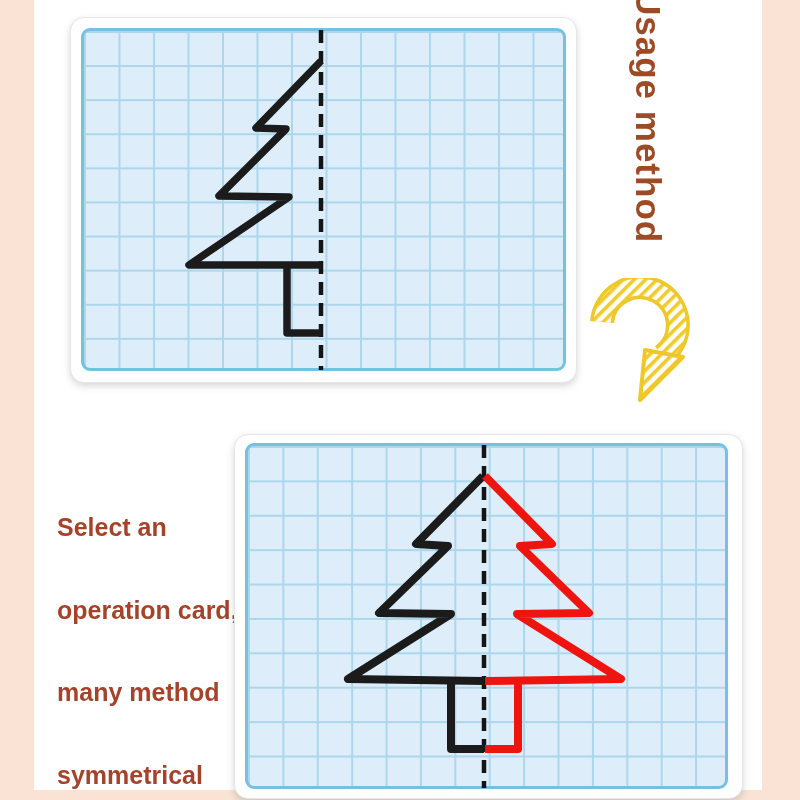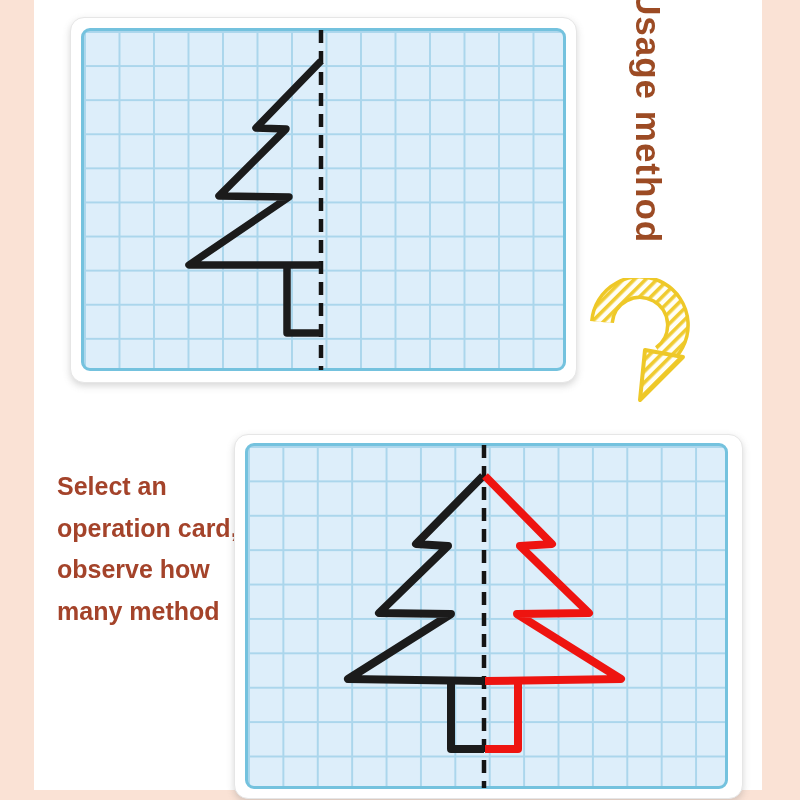--- a/index.html
+++ b/index.html
@@ -56,21 +56,21 @@
 
   
   #instruction{
     position:absolute;
     left:57px;top:466px;
     width:185px;
     color:#a4432a;
     font-size:25px;
     font-weight:bold;
   }
-  #instruction .line{height:41.5px;line-height:41.5px;white-space:nowrap;}
+  #instruction .line{height:41.5px;line-height:41.5px;white-space:nowrap;margin-top:41px;}
 
   #arrow-box{position:absolute;left:588px;top:278px;width:110px;height:130px;}
 </style>
 </head>
 <body>
 
 <div id="page">
 
   <div id="strip-left" class="strip"></div>
   <div id="strip-right" class="strip"></div>
@@ -97,22 +97,22 @@
       </defs>
       <path d="M 14 44 A 38 38 0 1 1 74 78" fill="none" stroke="#eec828" stroke-width="24"></path>
       <path d="M 14 44 A 38 38 0 1 1 74 78" fill="none" stroke="url(#hatch)" stroke-width="17"></path>
       <polygon points="95,79 52,122 57,72" fill="url(#hatch)" stroke="#eec828" stroke-width="4" stroke-linejoin="round"></polygon>
     </svg>
   </div>
 
   <div id="instruction">
     <div class="line">Select an</div>
     <div class="line">operation card,</div>
-    <div class="line">observe how</div>
     <div class="line">many method</div>
+    <div class="line">symmetrical</div>
   </div>
 
   <div id="card-bottom" class="card">
     <div id="grid-bottom" class="grid"></div>
     <svg class="overlay" width="507" height="363" viewBox="0 0 507 363">
       <line x1="249" y1="10" x2="249" y2="353" stroke="#141414" stroke-width="4.5" stroke-dasharray="13 8"></line>
       <path d="M248 41 L181 109 L213 111 L144 178 L216 179 L113 244 L249 246" fill="none" stroke="#1b1b1b" stroke-width="8" stroke-linejoin="round"></path>
       <path d="M216 246 L216 314 L249 314" fill="none" stroke="#1b1b1b" stroke-width="8" stroke-linejoin="round"></path>
       <path d="M250 41 L317 109 L285 111 L354 178 L282 179 L386 244 L250 246" fill="none" stroke="#ee1410" stroke-width="8" stroke-linejoin="round"></path>
       <path d="M283 246 L283 314 L250 314" fill="none" stroke="#ee1410" stroke-width="8" stroke-linejoin="round"></path>

